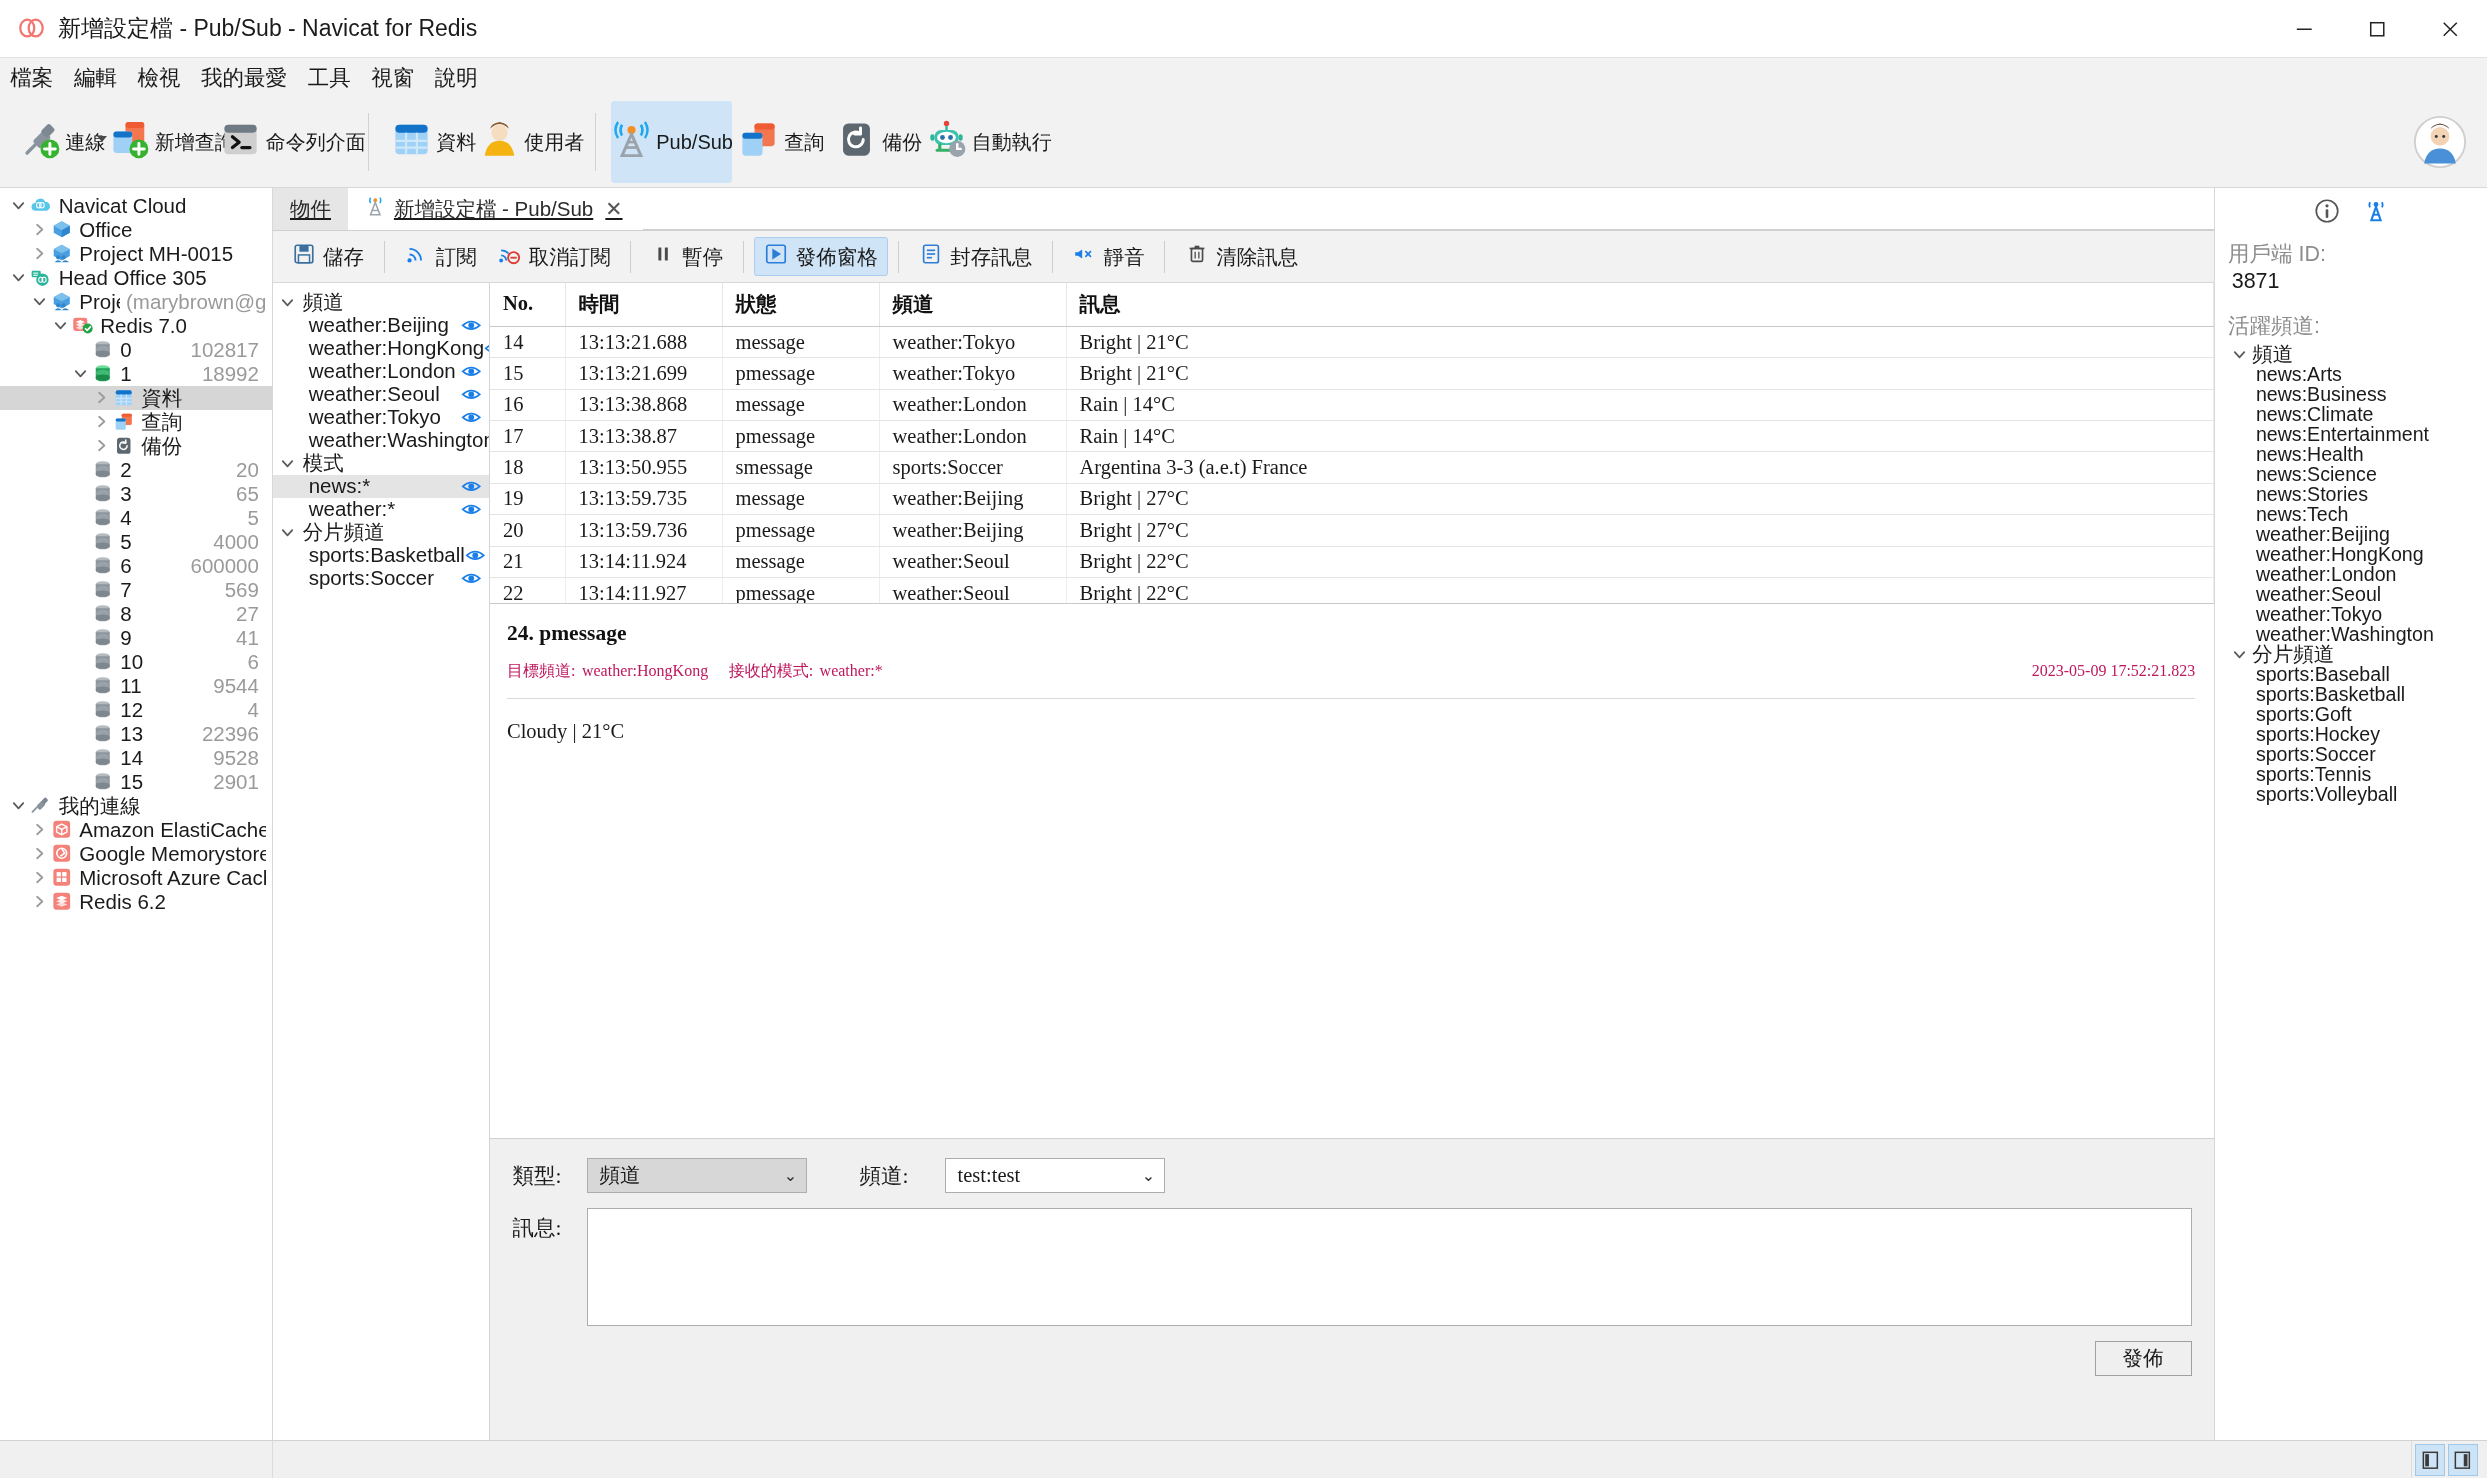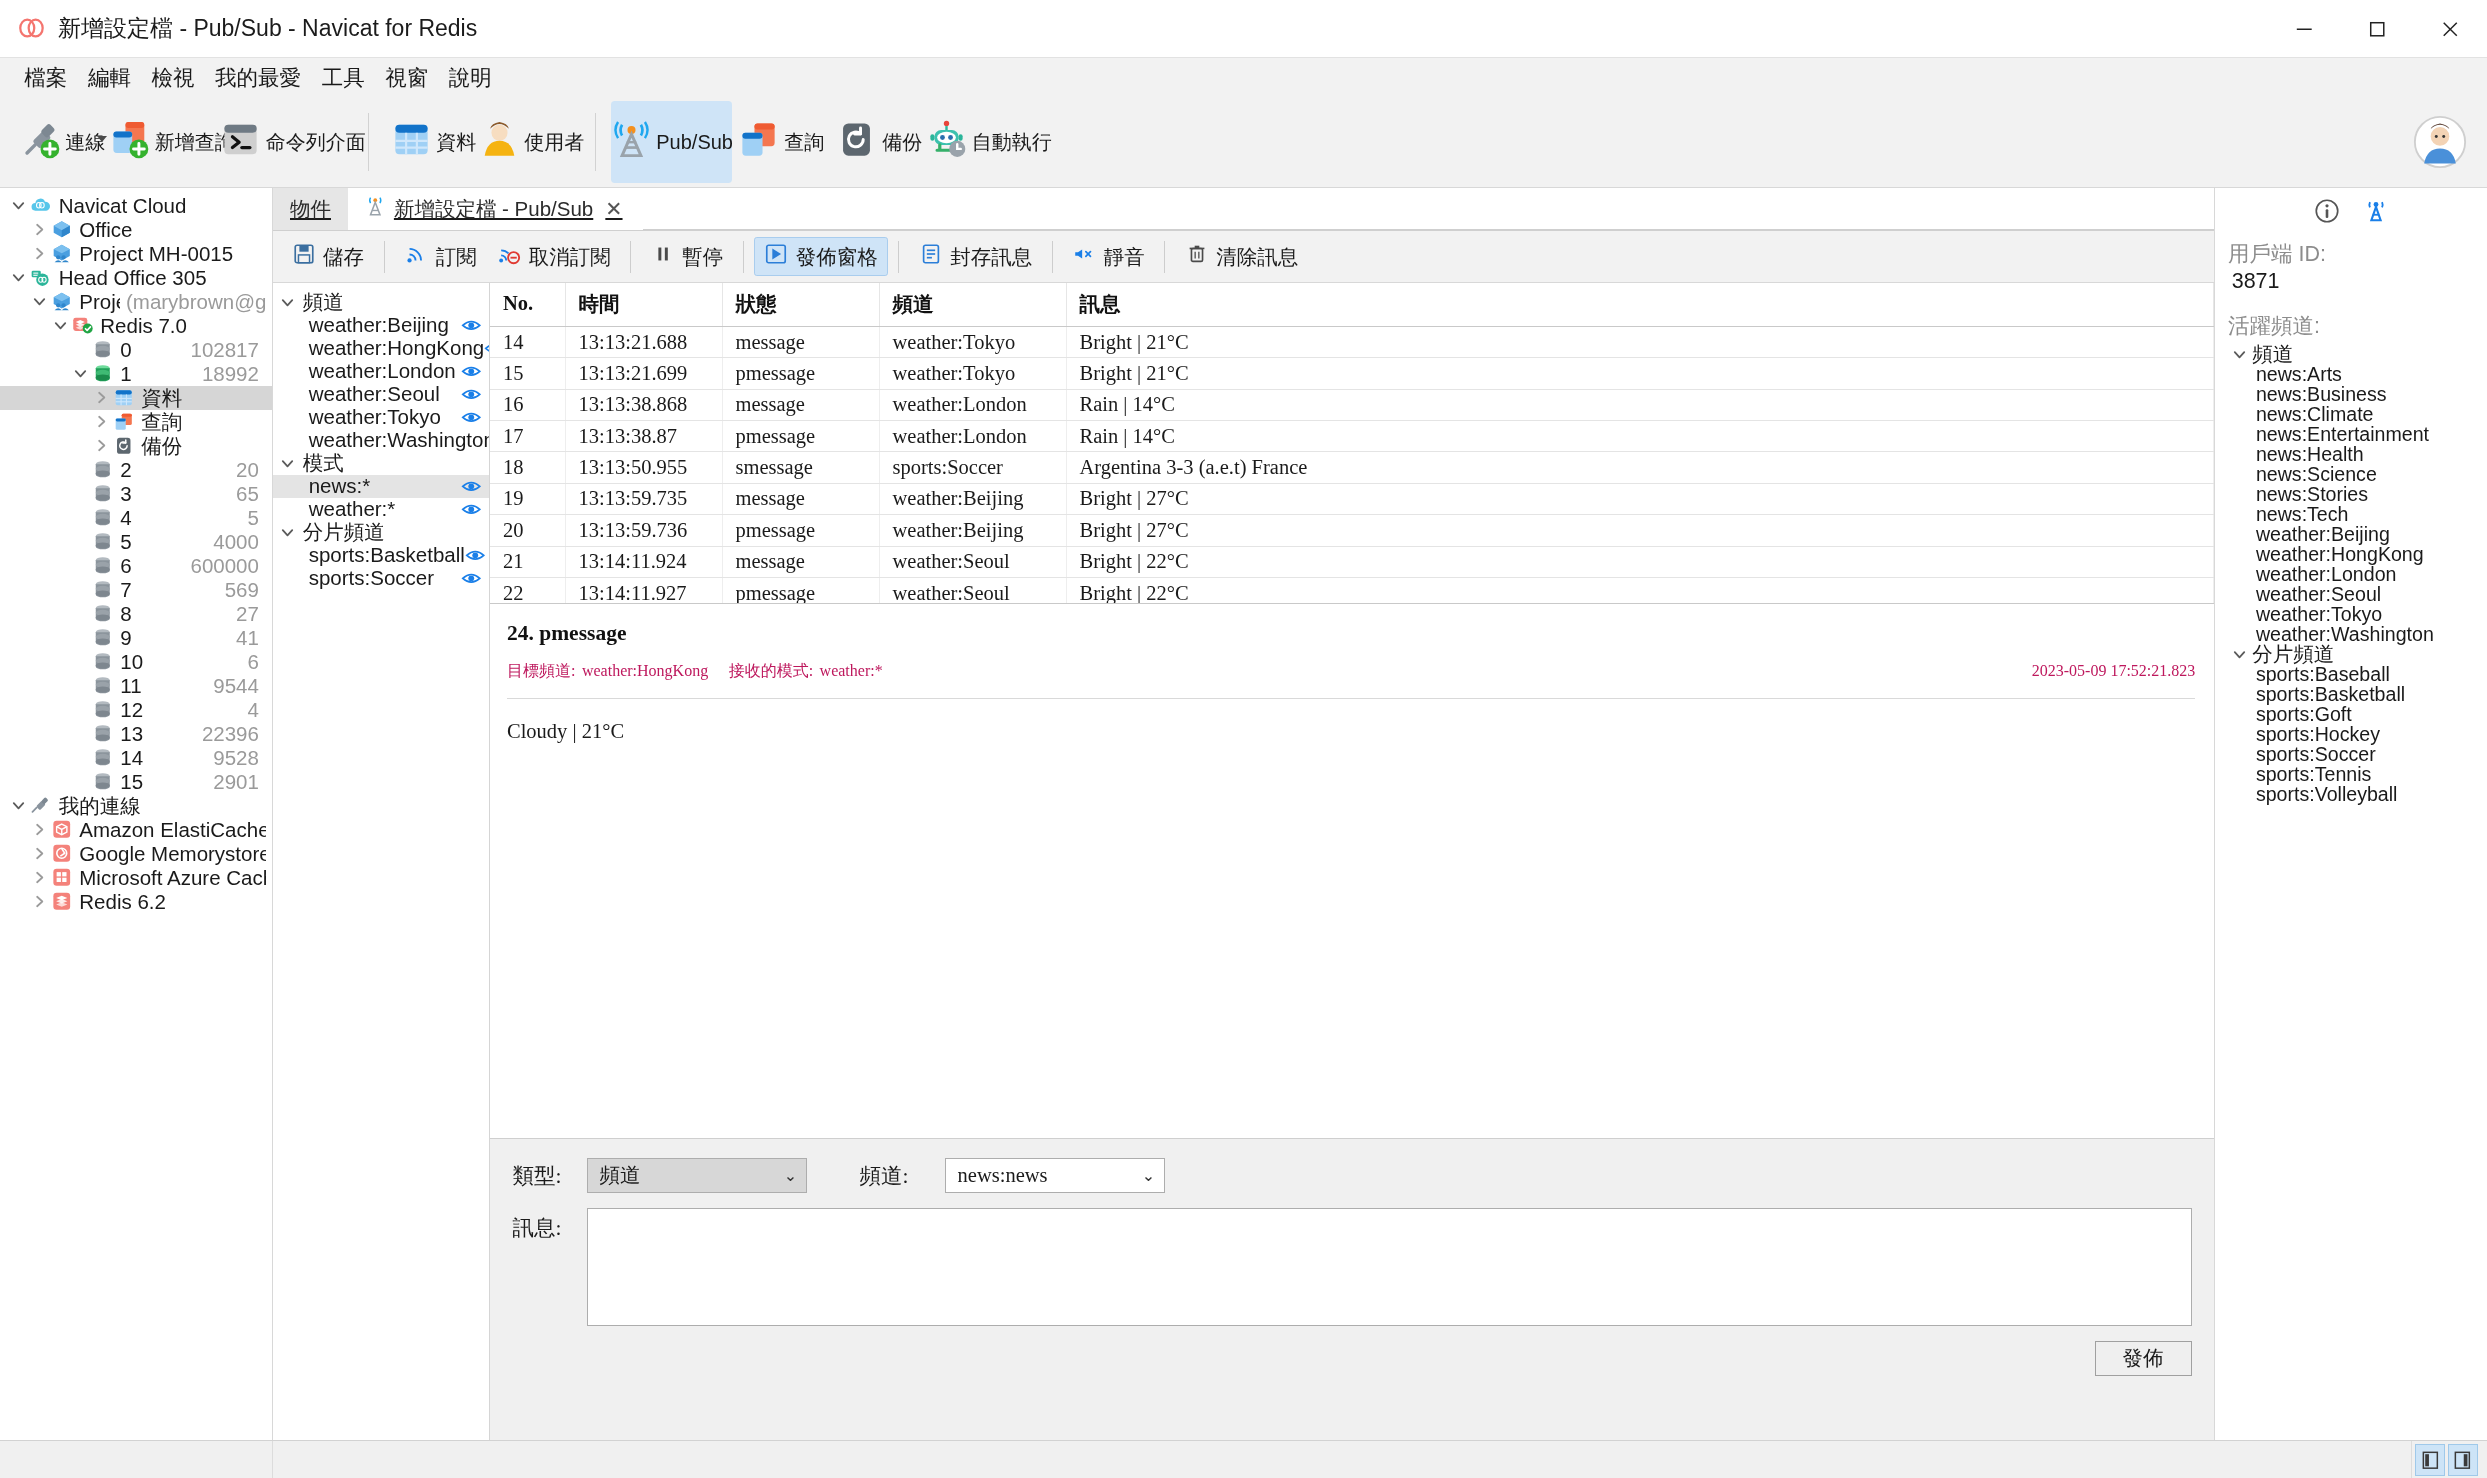--- a/index.html
+++ b/index.html
@@ -23,21 +23,21 @@
   .tb-logo { margin-left:17px; margin-right:13px; display:flex; align-items:center; }
   .tb-title { font-size:23px; color:#1b1b1b; }
   .win-btns { position:absolute; right:0; top:0; height:58px; display:flex; }
   .win-btn {
     width:73px; height:58px; display:flex; align-items:center; justify-content:center;
   }
 
   
   .menubar {
     height:39px; flex:0 0 39px; display:flex; align-items:center;
-    background:#f2f2f2; padding-left:14px; border-bottom:0.9px solid #f2f2f2;
+    background:#f2f2f2; padding-left:0; border-bottom:0.9px solid #f2f2f2;
   }
   .menu-item { padding:3.7px 10.3px; font-size:21.5px; color:#1a1a1a; border-radius:2.8px; }
 
   
   .toolbar {
     height:91px; flex:0 0 91px; background:#f2f2f2; display:flex; align-items:center;
     padding-left:13px; position:relative; border-bottom:0.9px solid #d8d8d8;
   }
   .tbtn {
     width:98px; height:82px; display:flex; flex-direction:row; align-items:center;
@@ -1141,21 +1141,21 @@
           <div class="publish">
             <div class="prow">
               <span class="plabel" style="width:75px">類型:</span>
               <div class="sel-box grey">
                 <span>頻道</span>
                 <span class="chev">⌄</span>
               </div>
               <span style="width:52px"></span>
               <span class="plabel" style="width:86px">頻道:</span>
               <div class="sel-box white">
-                <span>news:news</span>
+                <span>test:test</span>
                 <span class="chev">⌄</span>
               </div>
             </div>
             <div class="prow" style="align-items:flex-start">
               <span class="plabel" style="width:75px; margin-top:20.5px">訊息:</span>
               <div class="msgbox" style="flex:1 1 auto"></div>
             </div>
             <div style="display:flex">
               <div class="pubbtn">發佈</div>
             </div>

